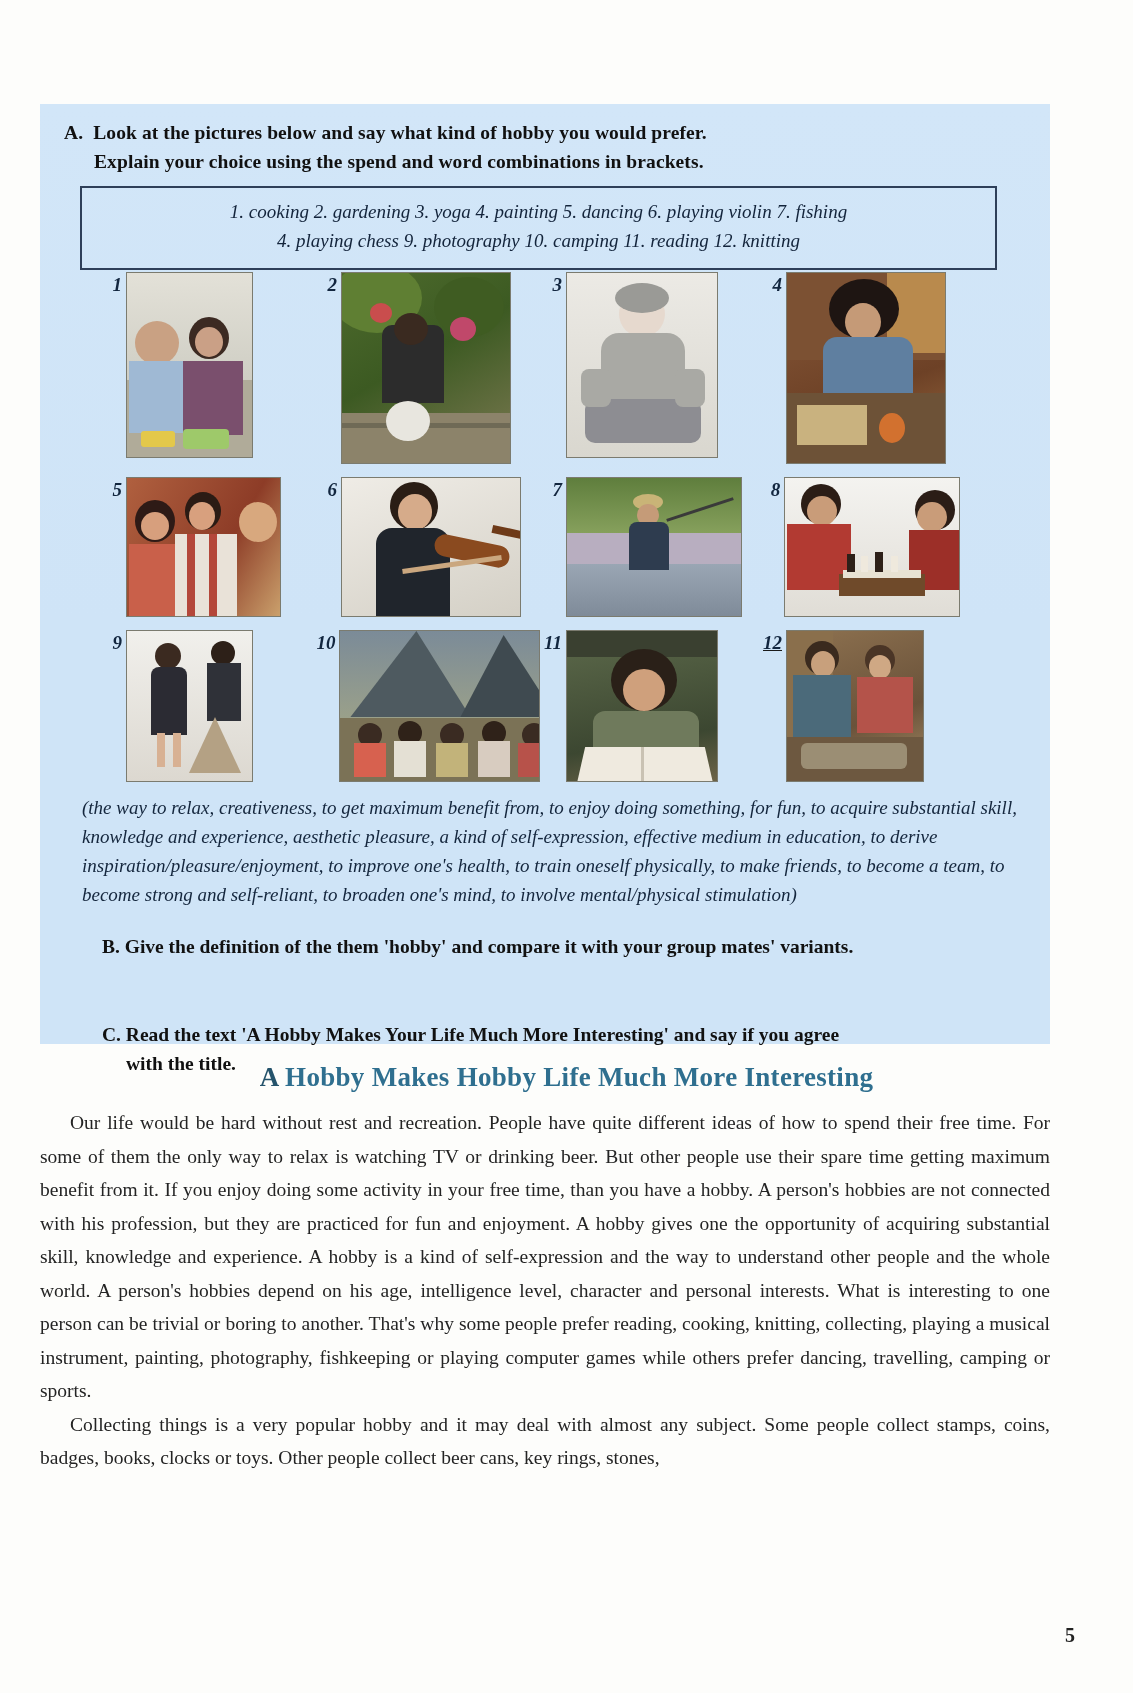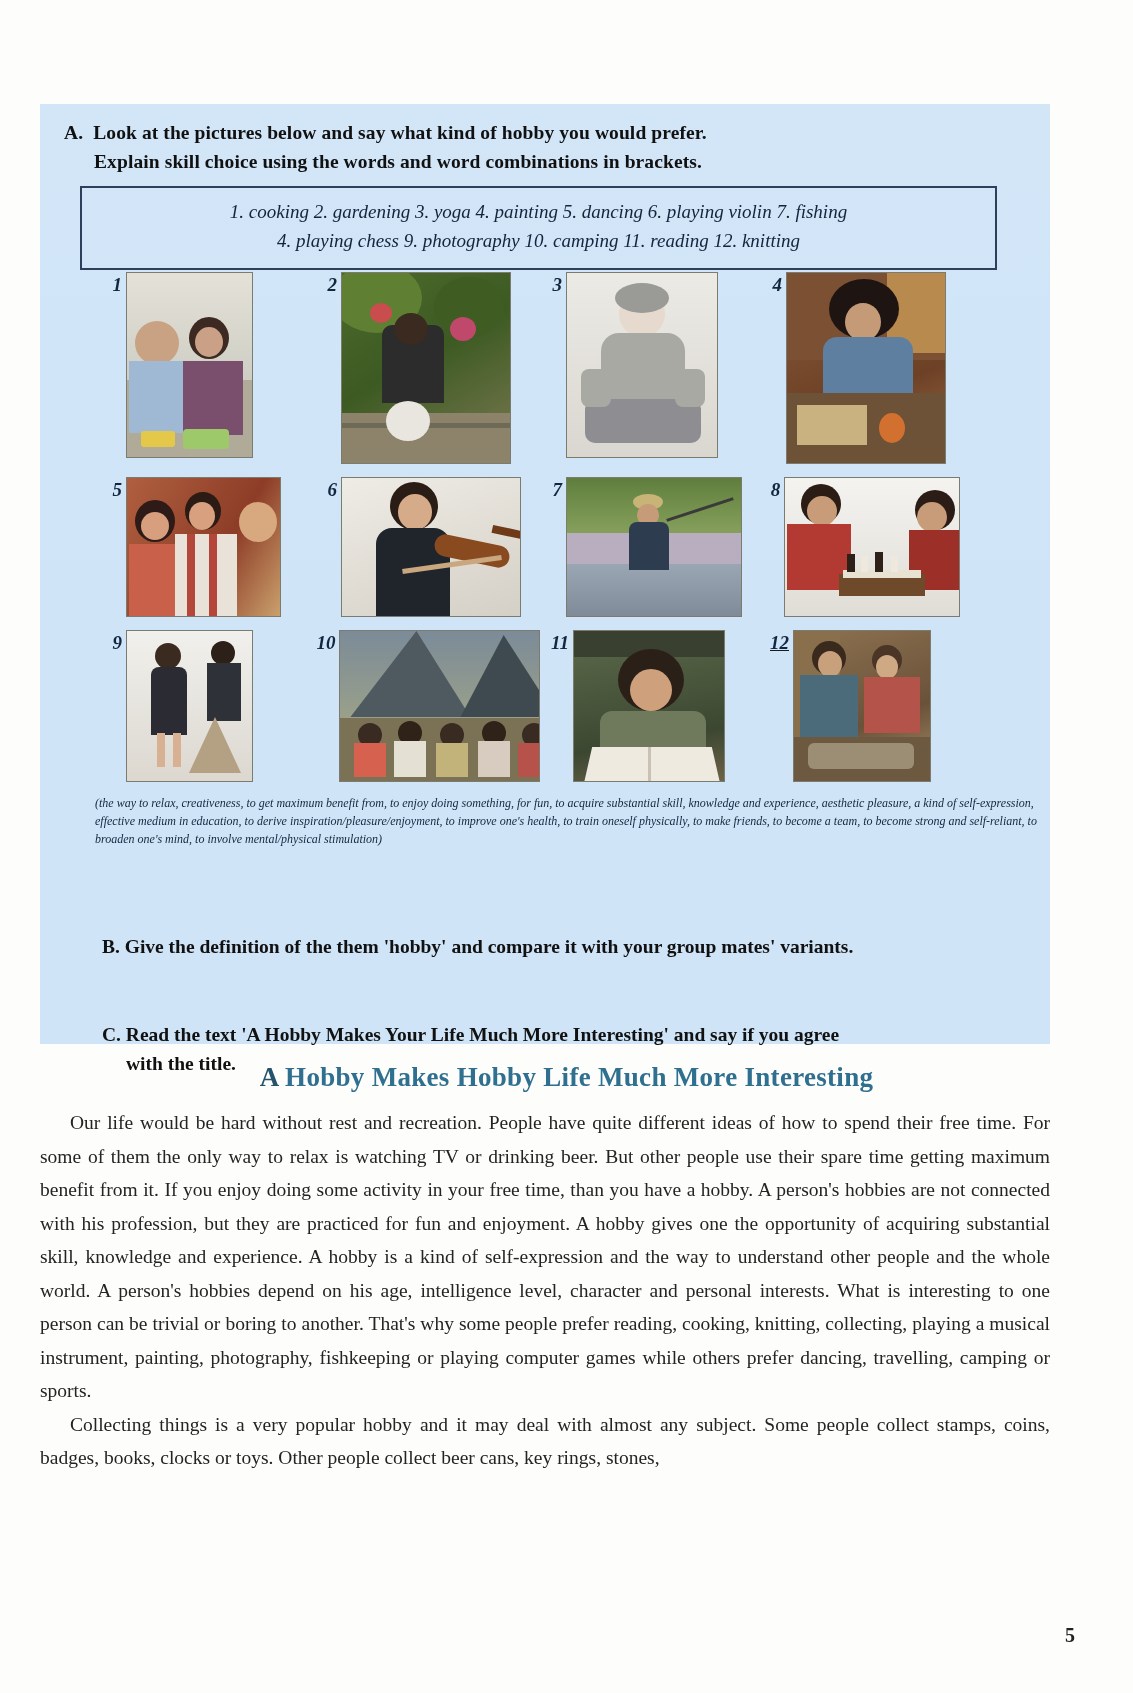--- a/index.html
+++ b/index.html
@@ -100,24 +100,23 @@
     position: relative;
   }
 
   
   .note {
     position: absolute;
     left: 42px;
     top: 690px;
     width: 950px;
     font-style: italic;
-    font-size: 12px;
+    font-size: 19px;
     line-height: 1.52;
     color: #14263d;
-    margin-left: 13px;
   }
   .task-b {
     position: absolute;
     left: 62px;
     top: 832px;
     width: 930px;
     font-weight: bold;
     font-size: 19.5px;
     color: #111;
   }
@@ -199,21 +198,21 @@
 </head>
 <body>
 
 <div class="page">
 
   <div class="panel">
     <div class="panel-inner">
 
       <div class="task-a">
         <span class="letter">A.</span><span>Look at the pictures below and say what kind of hobby you would prefer.</span>
-        <span class="line2">Explain skill choice using the words and word combinations in brackets.</span>
+        <span class="line2">Explain your choice using the spend and word combinations in brackets.</span>
       </div>
 
       <div class="words-box">
         <div>1. cooking 2. gardening 3. yoga 4. painting 5. dancing 6. playing violin 7. fishing</div>
         <div>4. playing chess 9. photography 10. camping 11. reading 12. knitting</div>
       </div>
 
       <div class="grid">
 
         <div class="row">
@@ -378,21 +377,21 @@
                 <div class="bar" style="left:54px;top:110px;width:32px;height:36px;background:#e4e0d4;"></div>
                 <div class="blob" style="left:100px;top:92px;width:24px;height:24px;background:#3a2b22;"></div>
                 <div class="bar" style="left:96px;top:112px;width:32px;height:34px;background:#c2b37a;"></div>
                 <div class="blob" style="left:142px;top:90px;width:24px;height:24px;background:#2f2219;"></div>
                 <div class="bar" style="left:138px;top:110px;width:32px;height:36px;background:#d8ccc0;"></div>
                 <div class="blob" style="left:182px;top:92px;width:24px;height:24px;background:#3a2b22;"></div>
                 <div class="bar" style="left:178px;top:112px;width:32px;height:34px;background:#b7524a;"></div>
               </div>
             </div>
           </div>
-          <div class="cell" style="width:220px;margin-left:7px;">
+          <div class="cell" style="width:220px;">
             <div class="num">11</div>
             <div class="photo" style="width:152px;height:152px;">
               <div class="ph p11">
                 <div class="bar" style="left:0;top:0;width:100%;height:100%;background:linear-gradient(170deg,#5d6a4b,#3c4731 70%,#6c6348);"></div>
                 <div class="bar" style="left:0;top:0;width:100%;height:26px;background:#3a4030;"></div>
                 <div class="blob" style="left:44px;top:18px;width:66px;height:62px;background:#2a2018;"></div>
                 <div class="blob" style="left:56px;top:38px;width:42px;height:42px;background:#cfa07c;"></div>
                 <div class="bar" style="left:26px;top:80px;width:106px;height:40px;background:#6f7a5c;border-radius:12px 12px 0 0;"></div>
                 <div class="bar" style="left:10px;top:116px;width:136px;height:36px;background:#efeadf;clip-path:polygon(6% 0,94% 0,100% 100%,0 100%);"></div>
                 <div class="bar" style="left:74px;top:116px;width:3px;height:36px;background:#c9c2b3;"></div>

